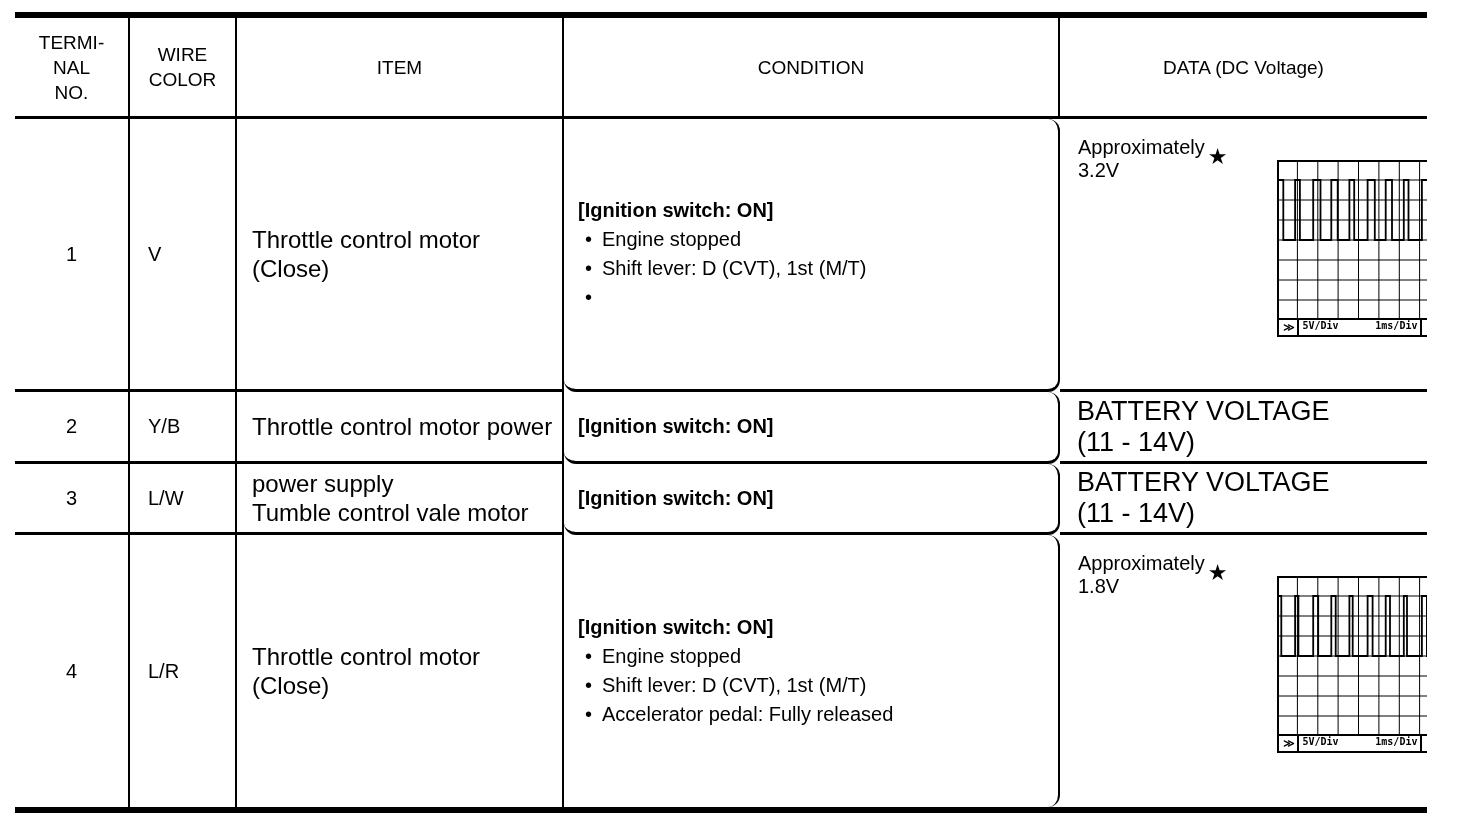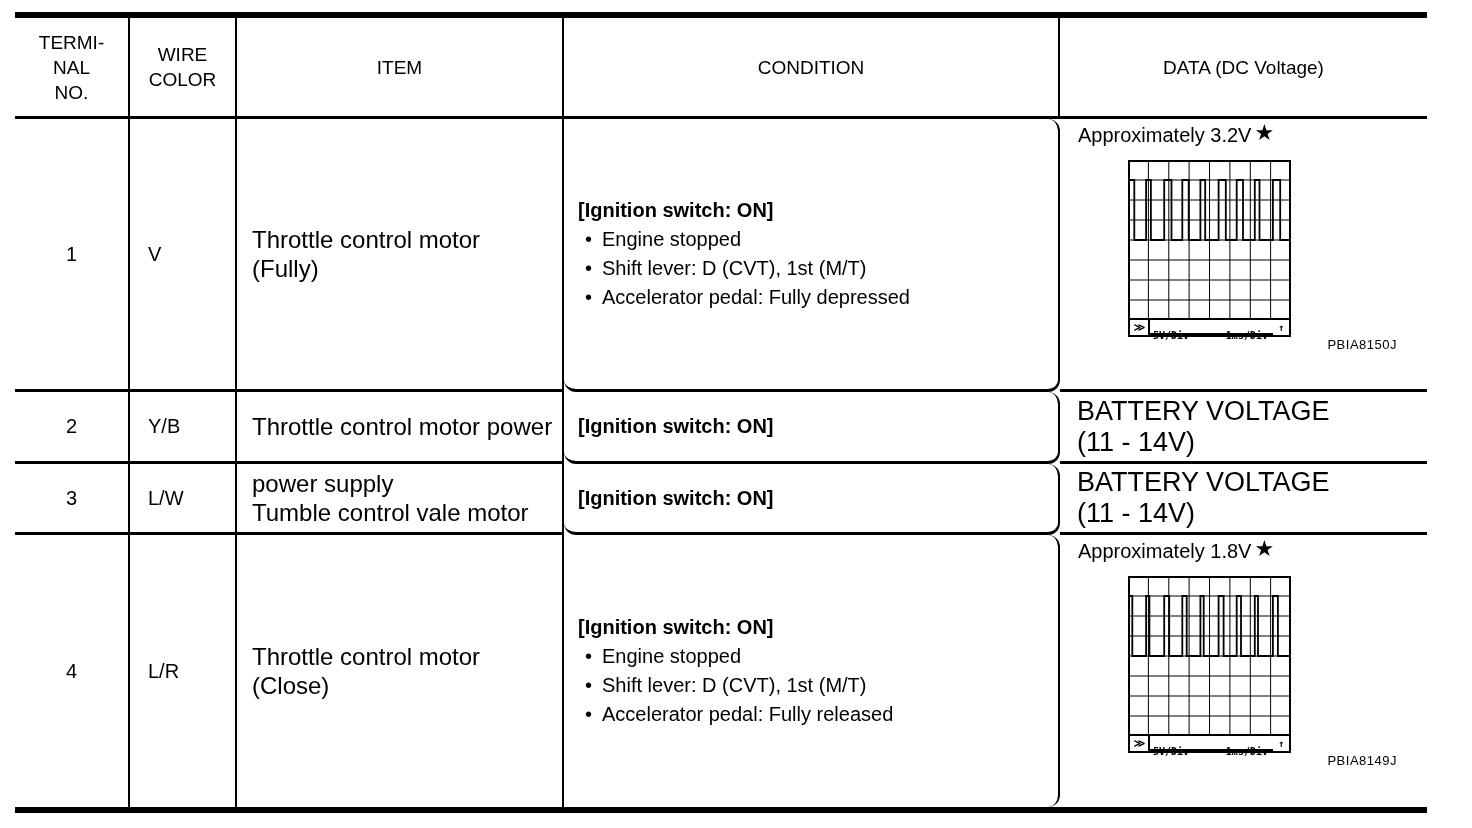--- a/index.html
+++ b/index.html
@@ -29,35 +29,35 @@
   .wire{align-items:center;padding-left:18px;font-size:20px;}
   .item{flex-direction:column;justify-content:center;
         padding-left:15px;padding-right:6px;font-size:24px;line-height:29px;}
   .cond{flex-direction:column;justify-content:center;
         padding-left:14px;font-size:20px;line-height:29px;border-radius:12px;}
   .cond .head{font-weight:bold;}
   .bullet-line{display:flex;}
   .bullet{margin-left:7px;margin-right:10px;}
   .data-text{flex-direction:column;justify-content:center;
              padding-left:17px;font-size:27px;line-height:31px;}
-  .data-scope{flex-direction:column;align-items:flex-start;
-              padding-top:4px;padding-left:18px;}
+  .data-scope{align-items:flex-start;
+              padding-top:28px;padding-left:18px;}
   .scope-caption{font-size:20px;display:flex;align-items:center;height:24px;}
   .star{font-size:22px;margin-left:3px;position:relative;top:-2px;}
   .scope{margin-left:50px;margin-top:13px;width:163px;}
   .scope-grid svg{display:block;}
   .scope-footer{
     display:flex;height:19px;margin-top:-2px;
     font-family:"DejaVu Sans Mono",monospace;font-weight:bold;font-size:10px;
   }
   .sf-box{box-sizing:border-box;border:2px solid #000;
           display:flex;align-items:center;justify-content:center;}
   .sf-ff{width:22px;font-size:11px;letter-spacing:-1px;}
   .sf-mid{flex:1;box-sizing:border-box;border:2px solid #000;border-left:none;
-          display:flex;align-items:center;justify-content:space-between;padding:0 3px;margin-top:15px;}
+          display:flex;justify-content:space-between;padding:0 3px;}
   .sf-trig{width:18px;border-left:none;font-size:10px;}
   .scope-label{font-size:13px;margin-top:0;align-self:flex-end;
                margin-right:30px;letter-spacing:0.5px;}
 </style>
 </head>
 <body>
 
 <div class="sheet">
   <div class="vtable">
 
@@ -81,35 +81,34 @@
     </div>
 
     <div class="cell term">
       <span>1</span>
     </div>
     <div class="cell wire">
       <span>V</span>
     </div>
     <div class="cell item">
       <div>Throttle control motor</div>
-      <div>(Fully)</div>
+      <div>(Close)</div>
     </div>
     <div class="cell cond">
       <div class="head">[Ignition switch: ON]</div>
       <div class="bullet-line">
         <span class="bullet">•</span>
         <span>Engine stopped</span>
       </div>
       <div class="bullet-line">
         <span class="bullet">•</span>
         <span>Shift lever: D (CVT), 1st (M/T)</span>
       </div>
       <div class="bullet-line">
         <span class="bullet">•</span>
-        <span>Accelerator pedal: Fully depressed</span>
       </div>
     </div>
     <div class="cell data-scope last-col">
       <div class="scope-caption">
         <span>Approximately 3.2V</span>
         <span class="star">★</span>
       </div>
       <div class="scope">
         <div class="scope-grid">
           <svg data-scope="0" width="163" height="160" viewBox="0 0 163 160">

